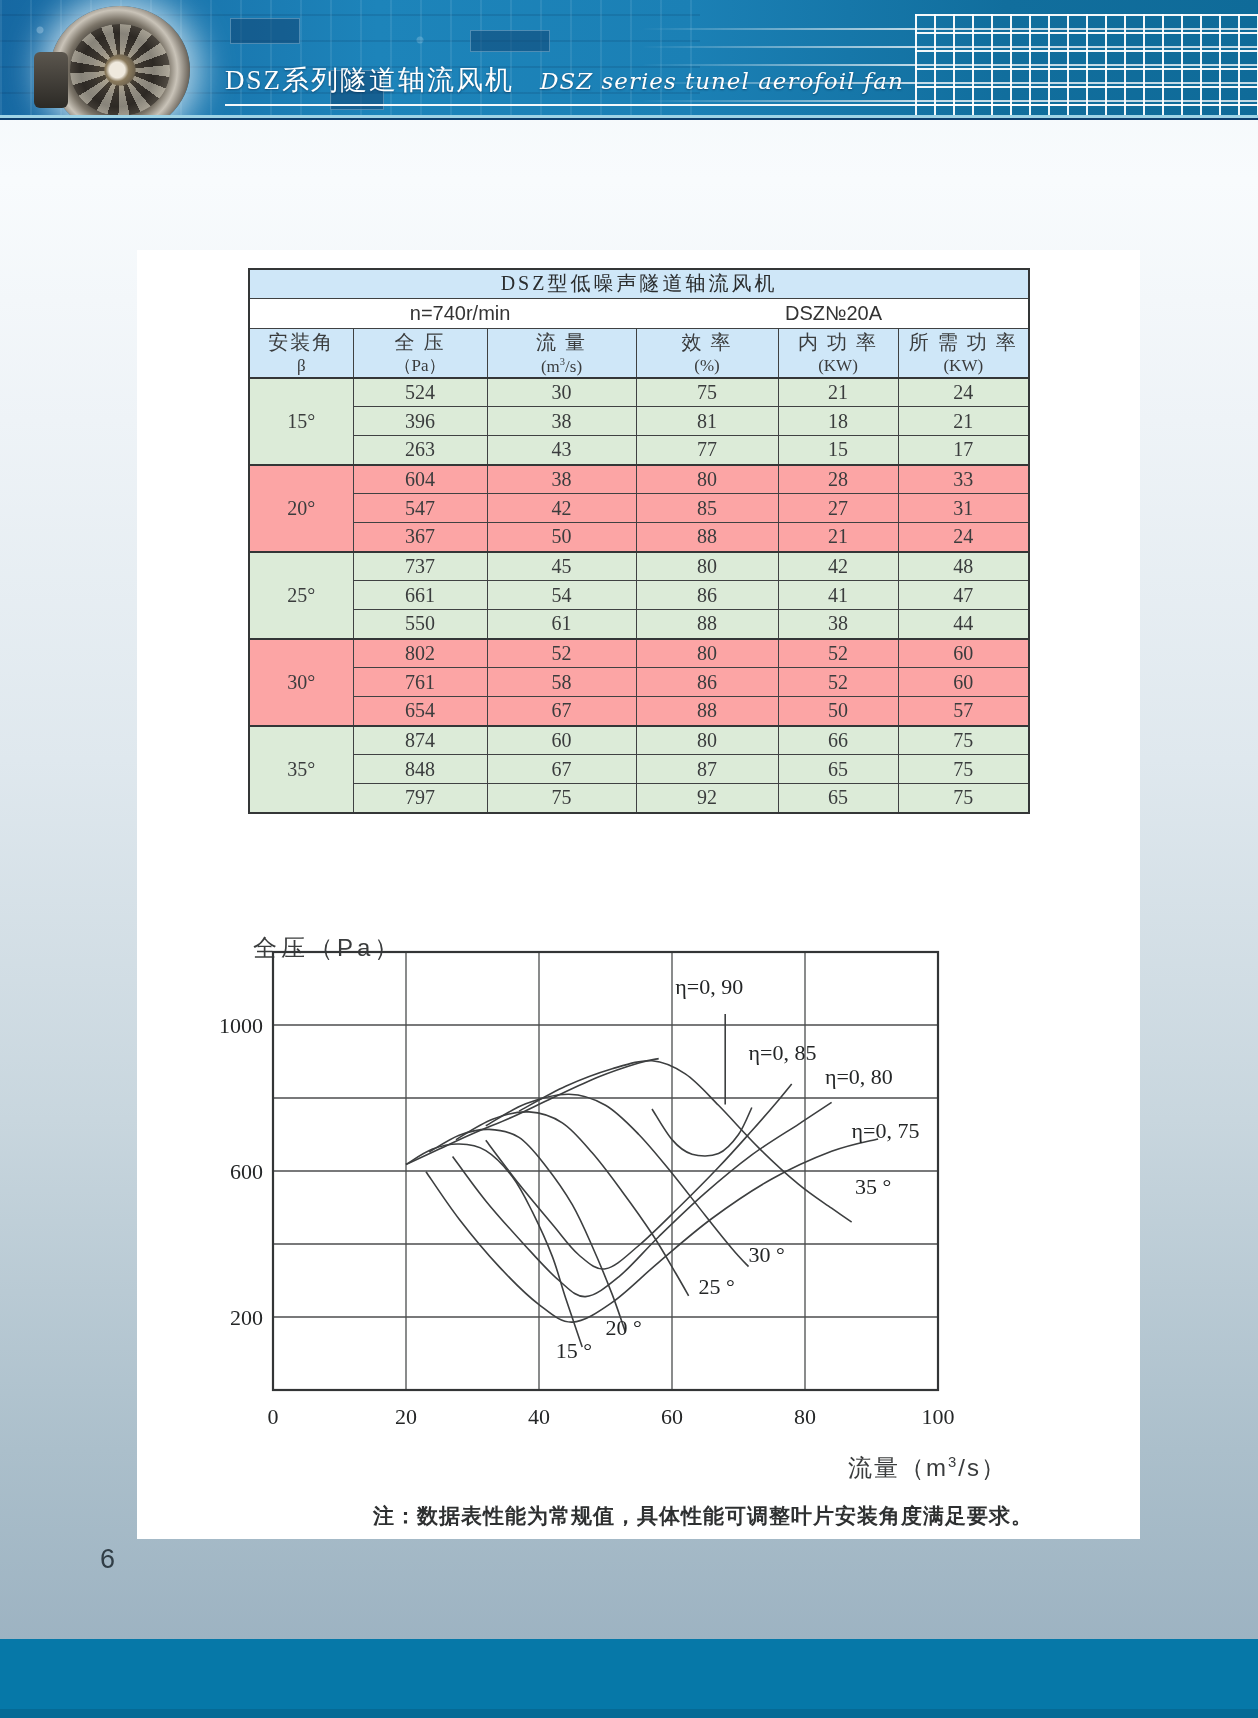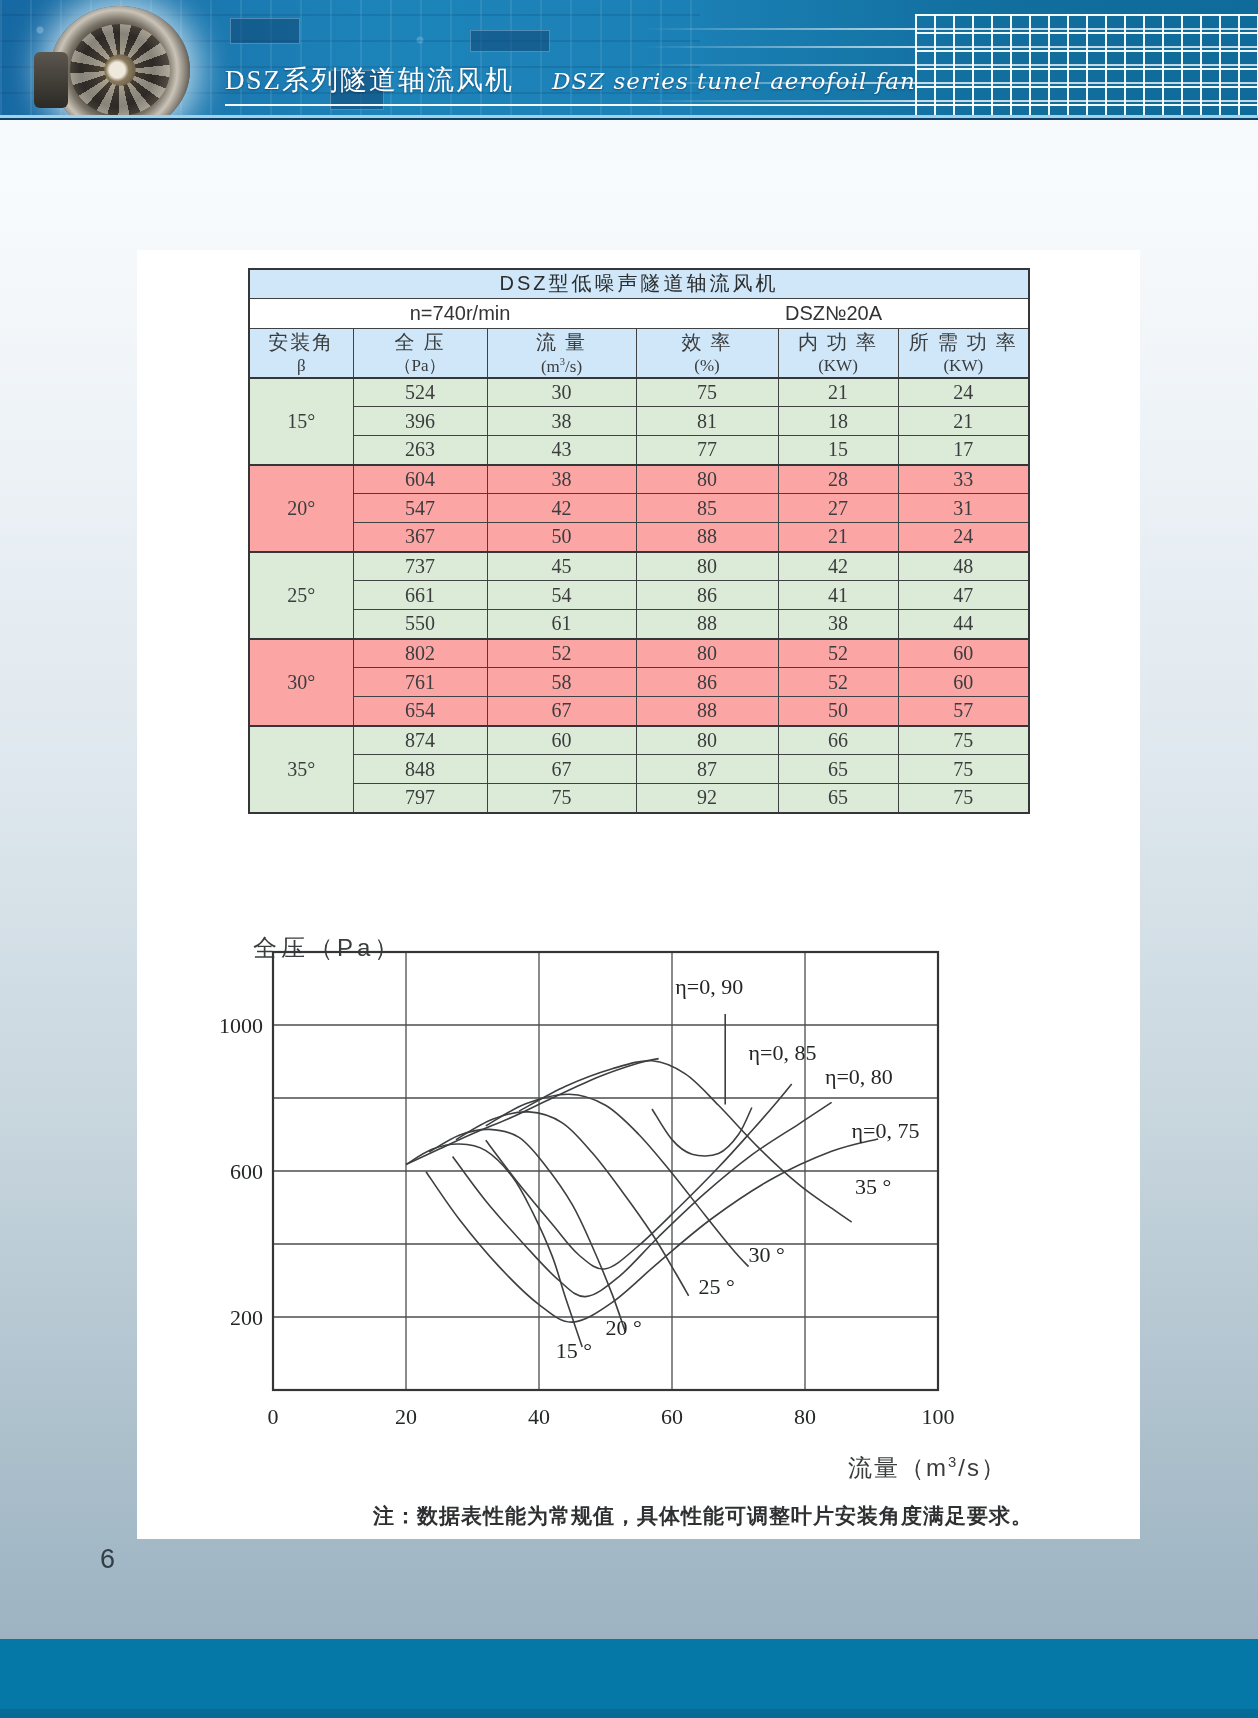--- a/index.html
+++ b/index.html
@@ -24,38 +24,38 @@
     background:radial-gradient(circle at 48% 50%, #efe9dd 0 8%, #8a7a5c 12%, #4a443c 26%, #2e2b27 38%, #7b7468 52%, #c9c3b8 62%, #6d675e 74%, #3a3630 82%, rgba(40,40,40,0) 86%);
     box-shadow:0 0 34px 10px rgba(235,248,255,.75);}
   .fanlogo::before{content:"";position:absolute;left:14%;top:14%;width:72%;height:72%;border-radius:50%;
     background:repeating-conic-gradient(from 0deg, rgba(210,205,190,.55) 0 14deg, rgba(45,40,35,.6) 14deg 28deg);
     -webkit-mask:radial-gradient(circle,transparent 0 22%,#000 24% 78%,transparent 80%);
             mask:radial-gradient(circle,transparent 0 22%,#000 24% 78%,transparent 80%);}
   .fanlogo::after{content:"";position:absolute;left:-16px;top:36%;width:34px;height:44%;
     background:linear-gradient(180deg,#5b564e,#2c2a26);border-radius:6px;}
   .htitle{position:absolute;left:225px;top:62px;color:#ffffff;font-size:27px;white-space:nowrap;
     font-family:"Liberation Serif", serif;letter-spacing:2px;text-shadow:0 1px 2px rgba(0,30,60,.5);}
-  .htitle .en{font-style:italic;font-size:23px;letter-spacing:1px;margin-left:38px;font-family:"DejaVu Serif", serif;}
+  .htitle .en{font-style:italic;font-size:23px;letter-spacing:1px;margin-left:26px;font-family:"DejaVu Serif", serif;}
   .hline{position:absolute;left:225px;top:104px;width:860px;height:2px;background:#ffffff;opacity:.95;}
   .hstreaks{position:absolute;left:640px;top:12px;width:618px;height:106px;
     background:repeating-linear-gradient(180deg, transparent 0 16px, rgba(255,255,255,.75) 16px 18px);
     -webkit-mask:linear-gradient(90deg,transparent,#000 45%);mask:linear-gradient(90deg,transparent,#000 45%);}
   .hgrid{position:absolute;left:915px;top:14px;width:343px;height:106px;
     background-image:linear-gradient(90deg,rgba(255,255,255,.95) 2px,transparent 2px),
                      linear-gradient(180deg,rgba(255,255,255,.95) 2px,transparent 2px);
     background-size:19px 18px;}
   .hedge1{position:absolute;left:0;top:115px;width:1258px;height:3px;background:#9fd4e6;}
   .hedge2{position:absolute;left:0;top:118px;width:1258px;height:7px;background:#0d3e6c;}
   
   .card{position:absolute;left:137px;top:250px;width:1003px;height:1289px;background:#ffffff;}
   
   table.spec{position:absolute;left:248px;top:268px;width:780px;border-collapse:collapse;table-layout:fixed;
     border:2.6px solid #343637;font-family:"Liberation Serif","DejaVu Serif",serif;color:#3a3c3d;}
   table.spec td{border:1.4px solid #3f4142;text-align:center;padding:0;font-size:20px;height:29px;}
-  td.title-cell{height:60px;background:#cfe7f8;font-family:Liberation Sans, sans-serif;
+  td.title-cell{height:60px;background:#cfe7f8;font-family:Liberation Serif, serif;
     font-size:24px;letter-spacing:3px;color:#2b2d2e;border-bottom:2px solid #343637;}
   td.sub-cell{height:42px;background:#ffffff;position:relative;font-family:"Liberation Sans",sans-serif;
     font-size:20px;color:#333;border-bottom:2px solid #343637;margin-top:16px;}
   .sub-speed{position:absolute;left:0;top:0;width:54%;height:100%;display:flex;align-items:center;justify-content:center;}
   .sub-model{position:absolute;left:54%;top:0;width:42%;height:100%;display:flex;align-items:center;justify-content:center;}
   td.head-cell{height:60px;background:#cfe7f8;border-bottom:2.4px solid #343637;}
   .hc1{font-size:20px;letter-spacing:2px;line-height:1.35;}
   .hc2{font-size:17px;line-height:1.2;}
   tr.gfirst td{border-top:2.4px solid #343637;}
   td.g-green{background:#dcebd8;margin-top:28px;}

